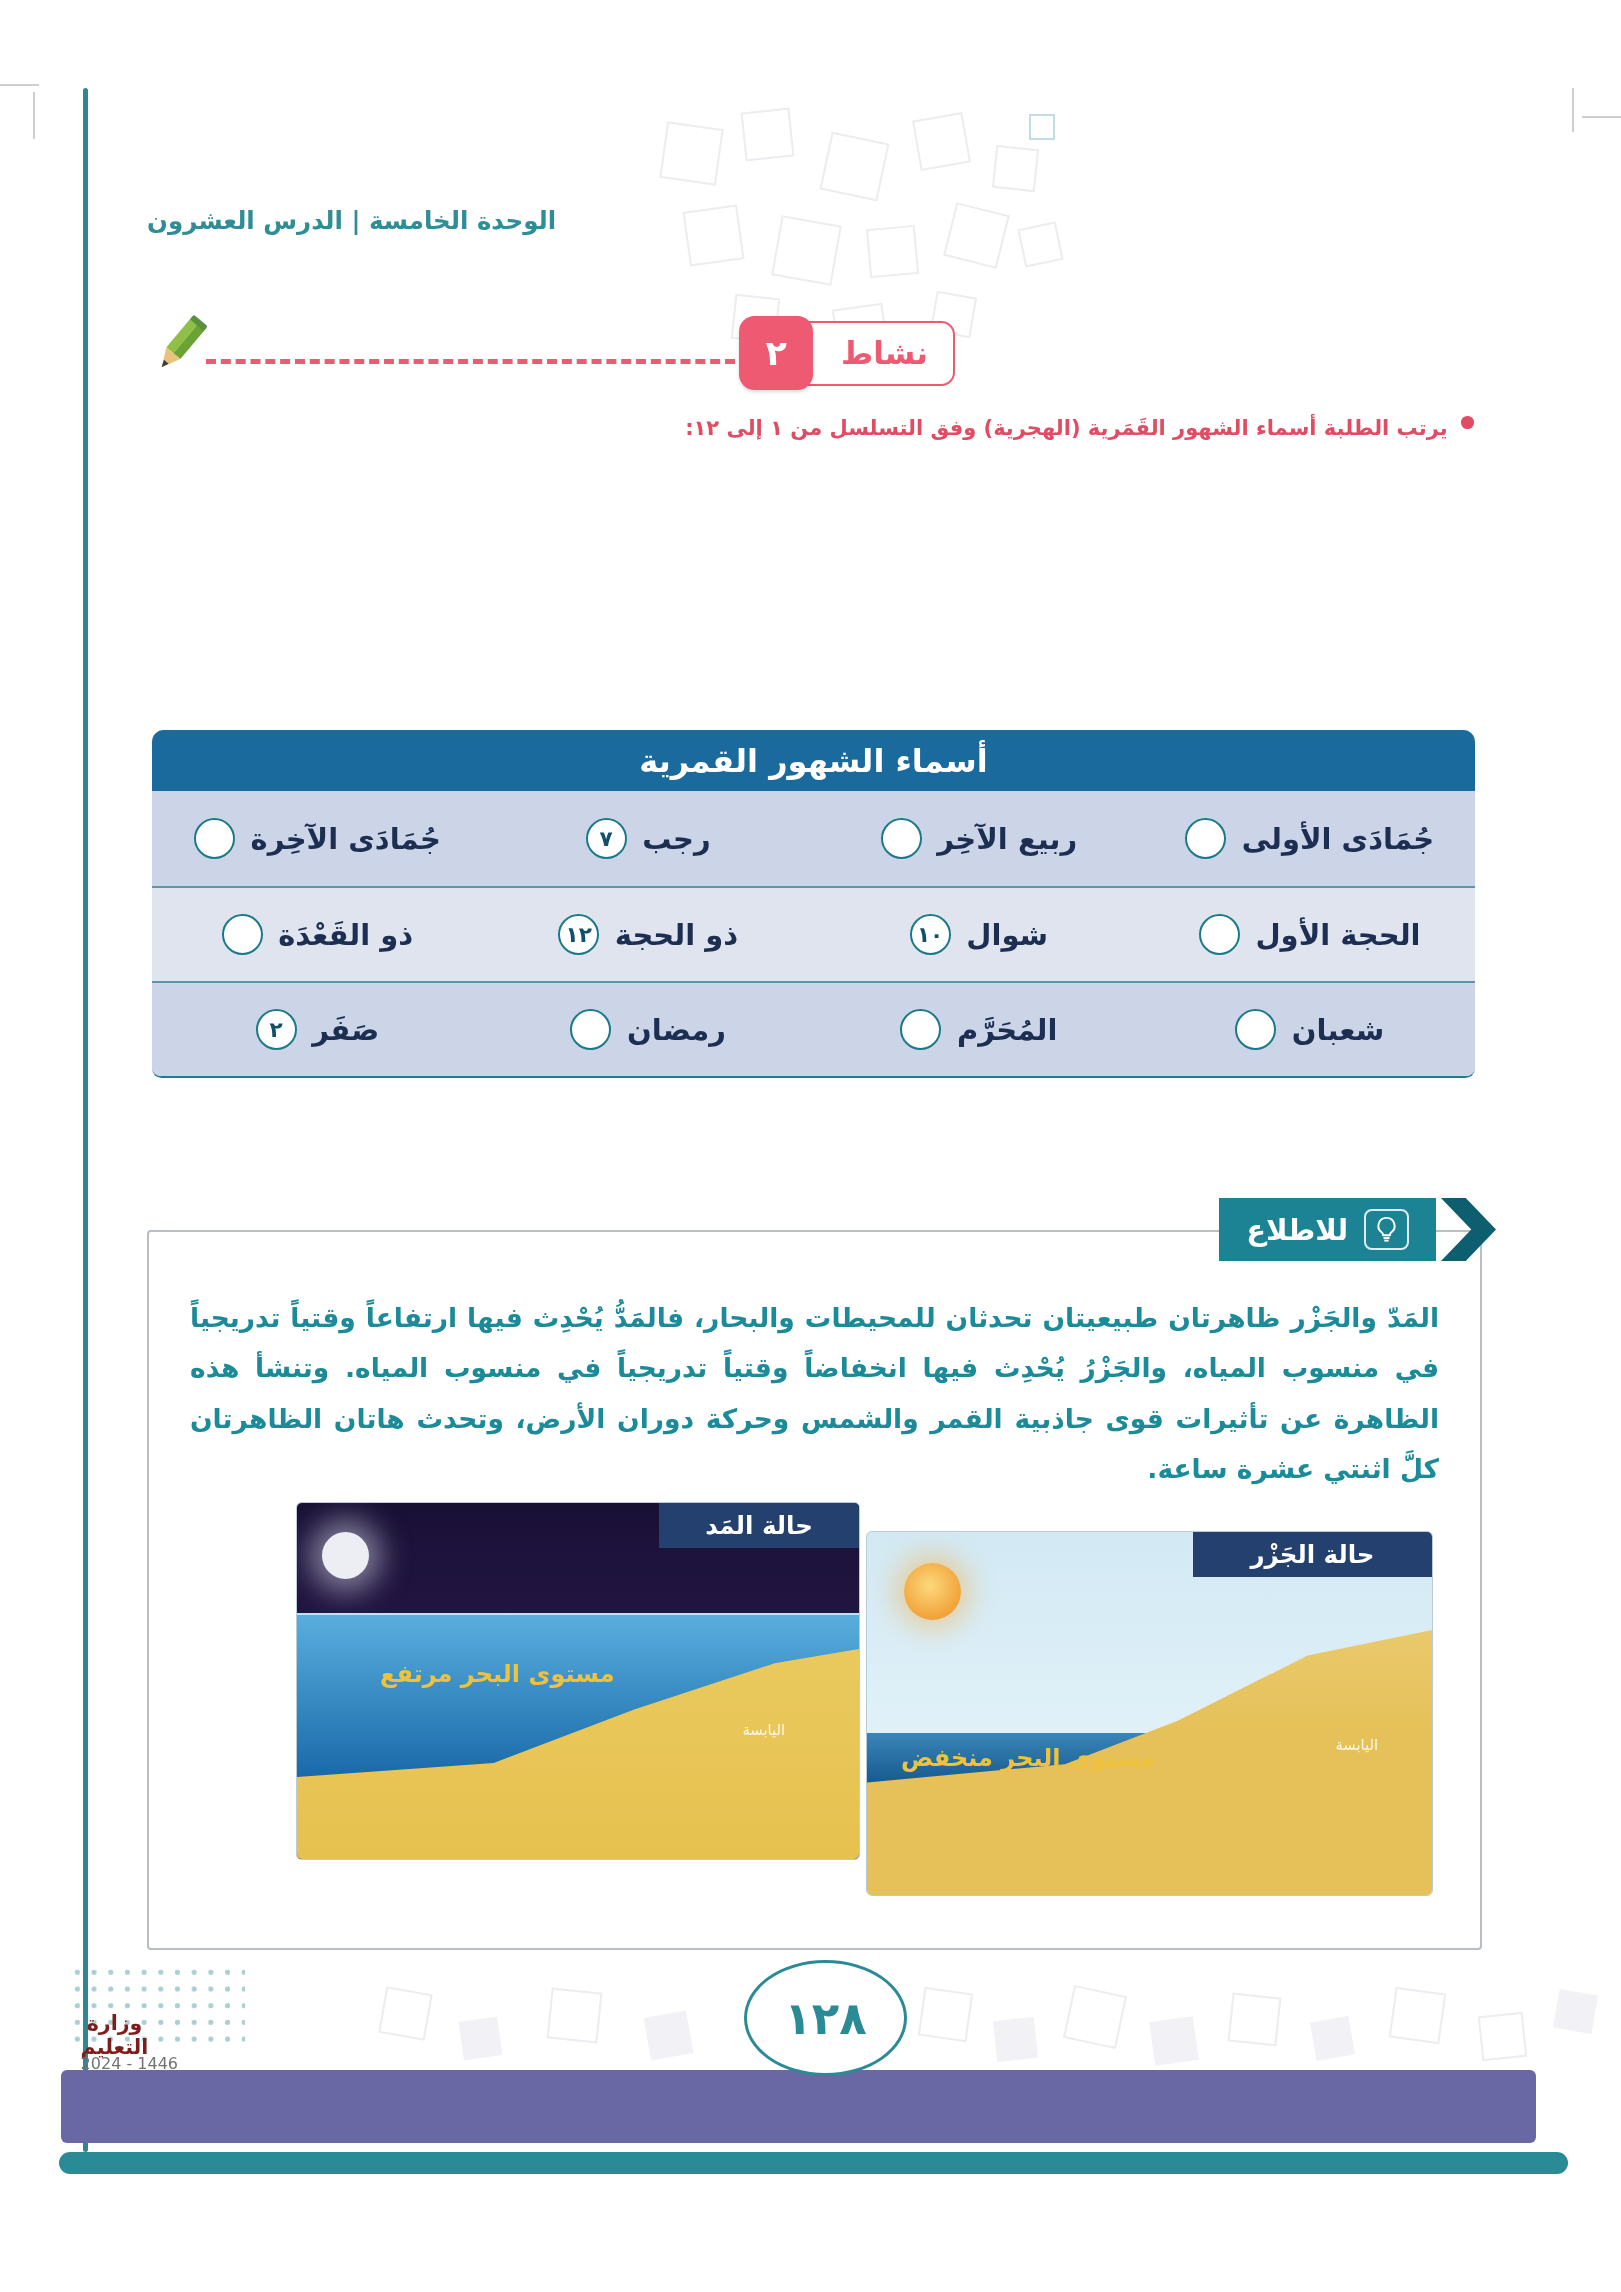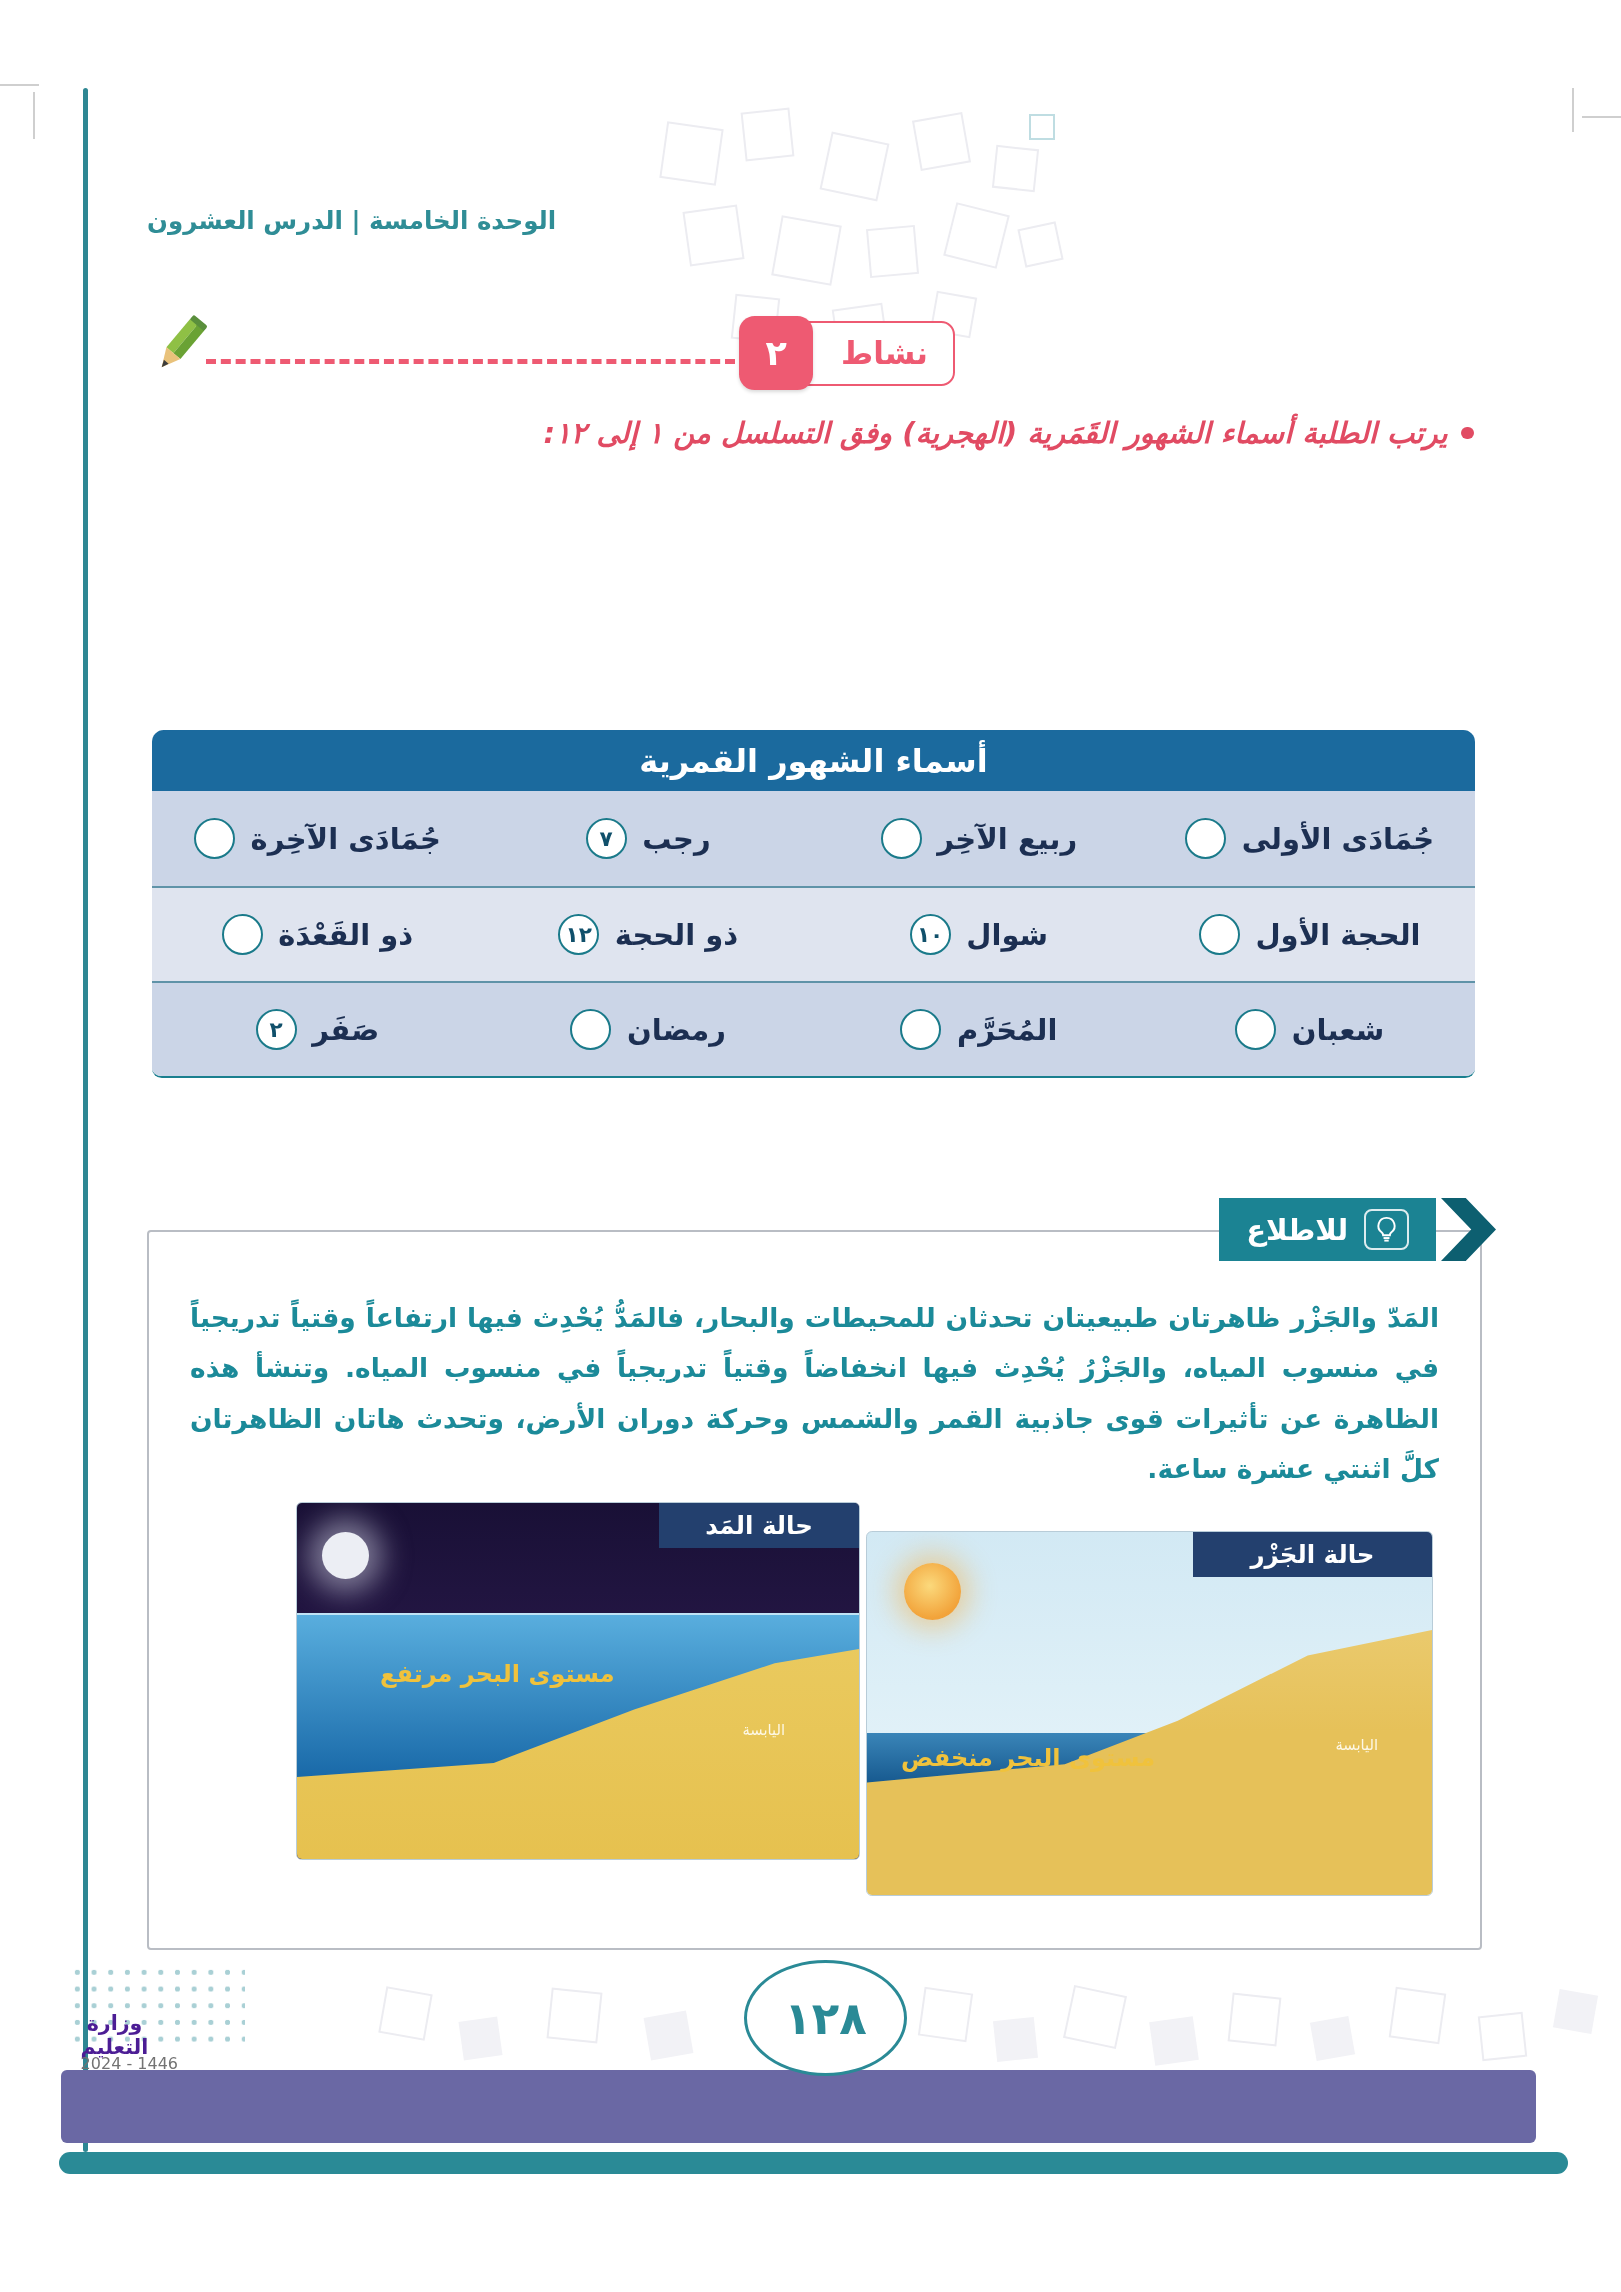--- a/index.html
+++ b/index.html
@@ -23,21 +23,21 @@
   .lesson-header { position:absolute; left:147px; top:206px; color:#2f8d96; font-size:24.5px; font-weight:bold; }
 
   
   .activity-badge { position:absolute; left:741px; top:321px; width:214px; height:65px; background:#fff; border:2.9px solid #ee5a72; border-radius:13.7px; }
   .activity-label { position:absolute; right:0; top:0; width:137px; height:59px; display:flex; align-items:center; justify-content:center; color:#ee5a72; font-size:31px; font-weight:bold; }
   .activity-num { position:absolute; left:-3.9px; top:-6.9px; width:74px; height:74px; background:#ee5a72; border-radius:15.7px; color:#fff; font-size:35px; font-weight:bold; display:flex; align-items:center; justify-content:center; box-shadow:0 2px 3.9px rgba(0,0,0,.15); }
   .dash-line { position:absolute; left:206px; top:359px; width:529px; border-top:5.9px dashed #ee5a72; }
   .pencil { position:absolute; left:143px; top:310px; width:71px; height:71px; transform:rotate(40deg); }
 
   
-  .instruction { position:absolute; right:147px; top:416px; display:flex; align-items:center; gap:13.7px; color:#e14b63; font-size:29px; font-weight:bold;font-style:italic; }
+  .instruction { position:absolute; right:147px; top:416px; display:flex; align-items:flex-start; gap:13.7px; color:#e14b63; font-size:21px; font-weight:bold; }
   .instruction .dot { width:12.7px; height:12.7px; background:#e14b63; border-radius:50%; flex:0 0 auto; }
 
   
   .months-table { position:absolute; left:152px; top:730px; width:1323px; border-bottom:2.9px solid #1a7f8f; border-radius:0 0 9.8px 9.8px; overflow:hidden; }
   .mt-header { height:61px; background:#1b6a9e; border-radius:11.8px 11.8px 0 0; color:#fff; font-size:32px; font-weight:bold; display:flex; align-items:center; justify-content:center; }
   .mt-row { display:flex; height:95px; border-top:2px solid #5f93a8; }
   .mt-row.row-a { background:#cbd5e7; }
   .mt-row.row-b { background:#dfe4ef; }
   .mt-cell { width:25%; display:flex; align-items:center; justify-content:center; gap:15.7px; }
   .mt-name { color:#1c2f52; font-size:29px; font-weight:bold; white-space:nowrap; }
@@ -66,21 +66,21 @@
   .land-tide { position:absolute; inset:0; background:linear-gradient(180deg,#eccf68,#e6c14f); clip-path:polygon(0 77%,35% 73%,60% 58%,85% 45%,100% 41%,100% 100%,0 100%); }
   .sea-ebb { position:absolute; left:0; top:201px; width:323px; height:54px; background:linear-gradient(180deg,#3a85b8,#14568c); }
   .land-ebb { position:absolute; inset:0; background:linear-gradient(180deg,#eed280,#e6c159 55%); clip-path:polygon(0 69%,35% 64%,55% 52%,78% 34%,100% 27%,100% 100%,0 100%); }
   .sea-label { position:absolute; color:#f0c23c; font-size:24px; font-weight:bold; z-index:7; white-space:nowrap; }
   .land-label { position:absolute; color:#fdf8e6; font-size:14.7px; z-index:7; }
 
   
   .page-number { position:absolute; left:744px; top:1960px; width:163px; height:116px; background:#fff; border:3.9px solid #2a8a96; border-radius:50%; display:flex; align-items:center; justify-content:center; color:#2a8a96; font-size:45px; font-weight:bold; z-index:8; }
 
   
-  .ministry { position:absolute; left:51px; top:2011px; color:#4c1d95; font-size:20.6px; font-weight:bold; width:127px; text-align:center; }
+  .ministry { position:absolute; left:51px; top:2011px; color:#7f1d1d; font-size:20.6px; font-weight:bold; width:127px; text-align:center; }
   .edition-year { position:absolute; left:51px; top:2054px; color:#737373; font-size:16px; direction:ltr; width:127px; text-align:right; }
   .teal-dots { position:absolute; left:69px; top:1964px; width:176px; height:78px; background-image:radial-gradient(circle, rgba(42,138,150,.5) 2.5px, transparent 2.9px); background-size:16.7px 16.7px; opacity:.8; }
 </style>
 </head>
 <body>
 
 <div class="page">
 
   <div class="crop" style="left:0;top:84px;width:39px;height:2px;"></div>
   <div class="crop" style="left:33px;top:92px;width:2px;height:47px;"></div>

